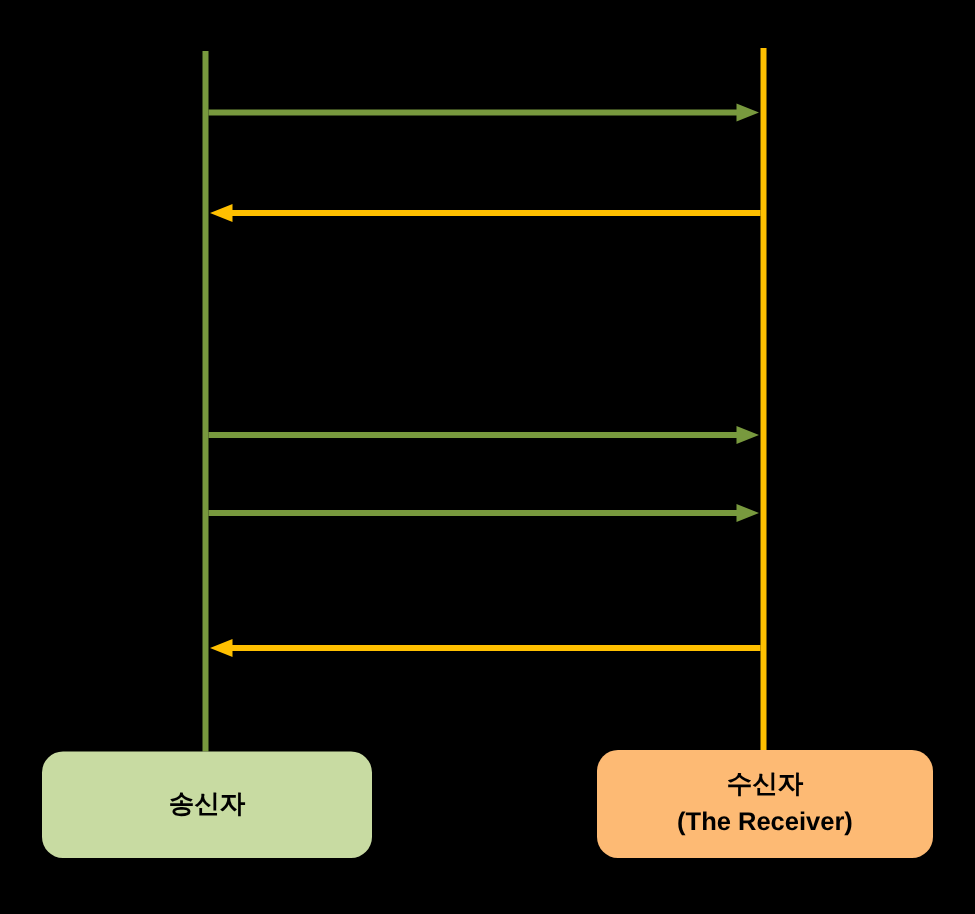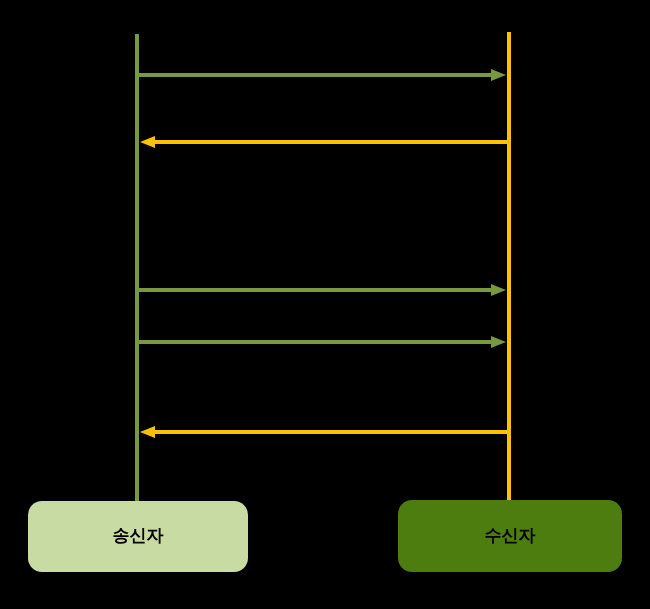--- a/index.html
+++ b/index.html
@@ -83,17 +83,18 @@
       <g>
         <line x1="507" y1="432" x2="148" y2="432" stroke="#FFC000" stroke-width="4"></line>
         <polygon points="140,432 155,426 155,438" fill="#FFC000"></polygon>
       </g>
     </svg>
 
   <div class="actor-box sender-box" style="background: rgb(200, 219, 162); color: rgb(0, 0, 0);">
     <div class="label-ko">송신자</div>
   </div>
 
-  <div class="actor-box receiver-box" style="background: #4d7c0f; color: rgb(0, 0, 0);">
+  <div class="actor-box receiver-box" style="background: #fdba74; color: rgb(0, 0, 0);">
     <div class="label-ko">수신자</div>
+    <div class="label-en">(The Receiver)</div>
   </div>
 
 </div>
 
 </body></html>

